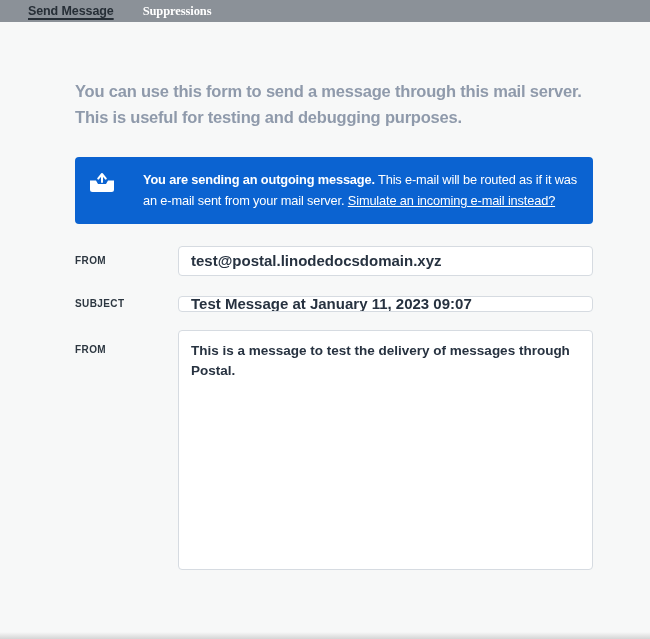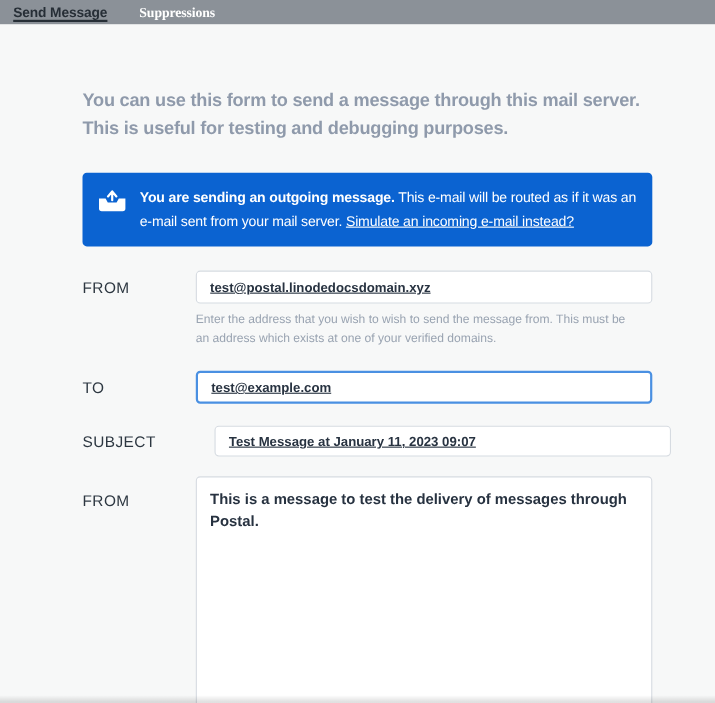--- a/index.html
+++ b/index.html
@@ -10,21 +10,21 @@
     font-family: "Liberation Sans", sans-serif;
     position: relative;
   }
 
   
   .navbar {
     height: 22px;
     background: #8b9198;
     display: flex;
     align-items: center;
-    padding-left: 12px;
+    padding-left: 28px;
     text-align: right;
   }
   .nav-item {
     font-size: 12.5px;
     font-weight: bold;
     margin-right: 29px;
     letter-spacing: -0.1px;
     cursor: pointer;
     text-decoration: none;
   }
@@ -53,20 +53,21 @@
   
   .alert {
     margin-top: 26px;
     width: 518px;
     background: #0b63d1;
     border-radius: 4px;
     padding: 12px 14px 13px 12px;
     display: flex;
     align-items: flex-start;
     color: #ffffff;
+    gap: 16px;
   }
   .alert-icon {
     flex: 0 0 26px;
     margin: 2px 12px 0 2px;
     line-height: 0;
   }
   .alert-body {
     font-size: 12.8px;
     line-height: 21px;
     letter-spacing: -0.15px;
@@ -80,43 +81,42 @@
 
   
   .form { margin-top: 22px; }
   .form-row {
     display: grid;
     grid-template-columns: 103px 1fr;
     align-items: center;
   }
   .form-row.top-align { align-items: start; }
   .field-label {
-    font-size: 14px;
-    font-weight: normal;
+    font-size: 10px;
+    font-weight: bold;
     color: #2d3741;
     letter-spacing: 0.4px;
   }
   .top-align .field-label { padding-top: 14px; }
 
   .text-input {
     width: 100%;
     height: 30px;
     background: #ffffff;
     border: 1px solid #d6dbe1;
     border-radius: 4px;
     padding: 0 12px;
     font-family: "Liberation Sans", sans-serif;
-    font-size: 12px;
+    font-size: 15px;
     font-weight: bold;
     color: #273240;
     outline: none;
-    text-decoration: underline;
   }
   .text-input.focused { border: 2px solid #4a90e2; }
-  .text-input.slim { height: 28px; margin-left: 17px; }
+  .text-input.slim { height: 16px; }
 
   .help-text {
     grid-column: 2;
     margin-top: 7px;
     max-width: 404px;
     font-size: 11px;
     line-height: 1.55;
     color: #99a3b1;
   }
 
@@ -173,27 +173,22 @@
       <span>This e-mail will be routed as if it was an e-mail sent from your mail server.</span>
       <a>Simulate an incoming e-mail instead?</a>
     </div>
   </div>
 
   <div class="form">
 
     <div class="form-row row-from">
       <label class="field-label">FROM</label>
       <input type="text" class="text-input" value="test@postal.linodedocsdomain.xyz" style="">
-      <div class="help-text">Enter the address that you wish to wish to send the message from. This must be an address which exists at one of your verified domains.</div>
-    </div>
-
-    <div class="form-row row-to">
-      <label class="field-label">TO</label>
-      <input type="text" class="text-input focused" value="test@example.com" style="">
-    </div>
+    </div>
+
 
     <div class="form-row row-subject">
       <label class="field-label">SUBJECT</label>
       <input type="text" class="text-input slim" value="Test Message at January 11, 2023 09:07" style="">
     </div>
 
     <div class="form-row top-align">
       <label class="field-label">FROM</label>
       <textarea class="body-textarea" style="">This is a message to test the delivery of messages through Postal.</textarea>
     </div>

